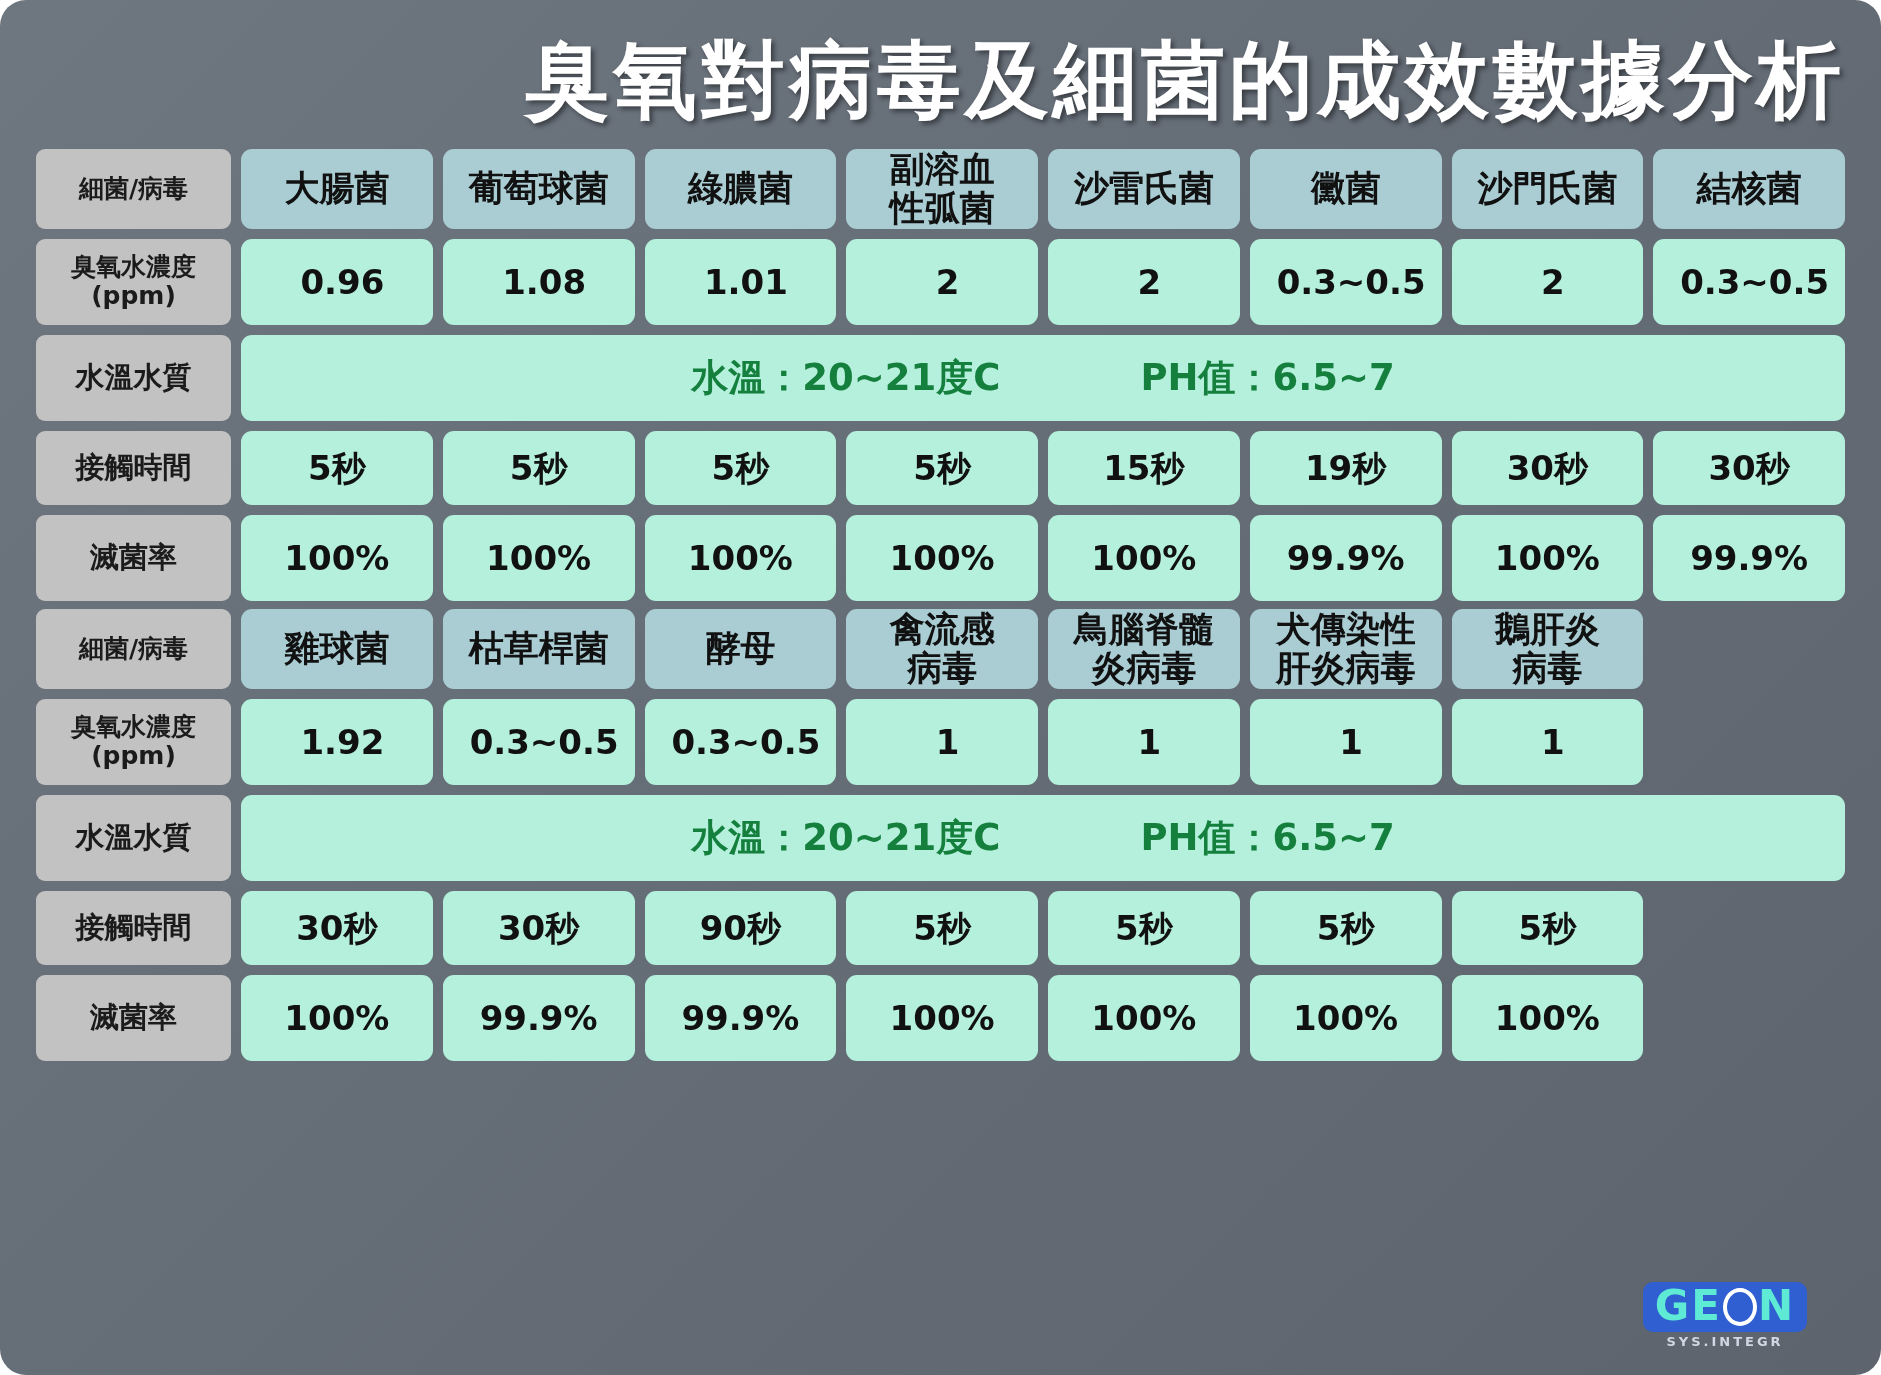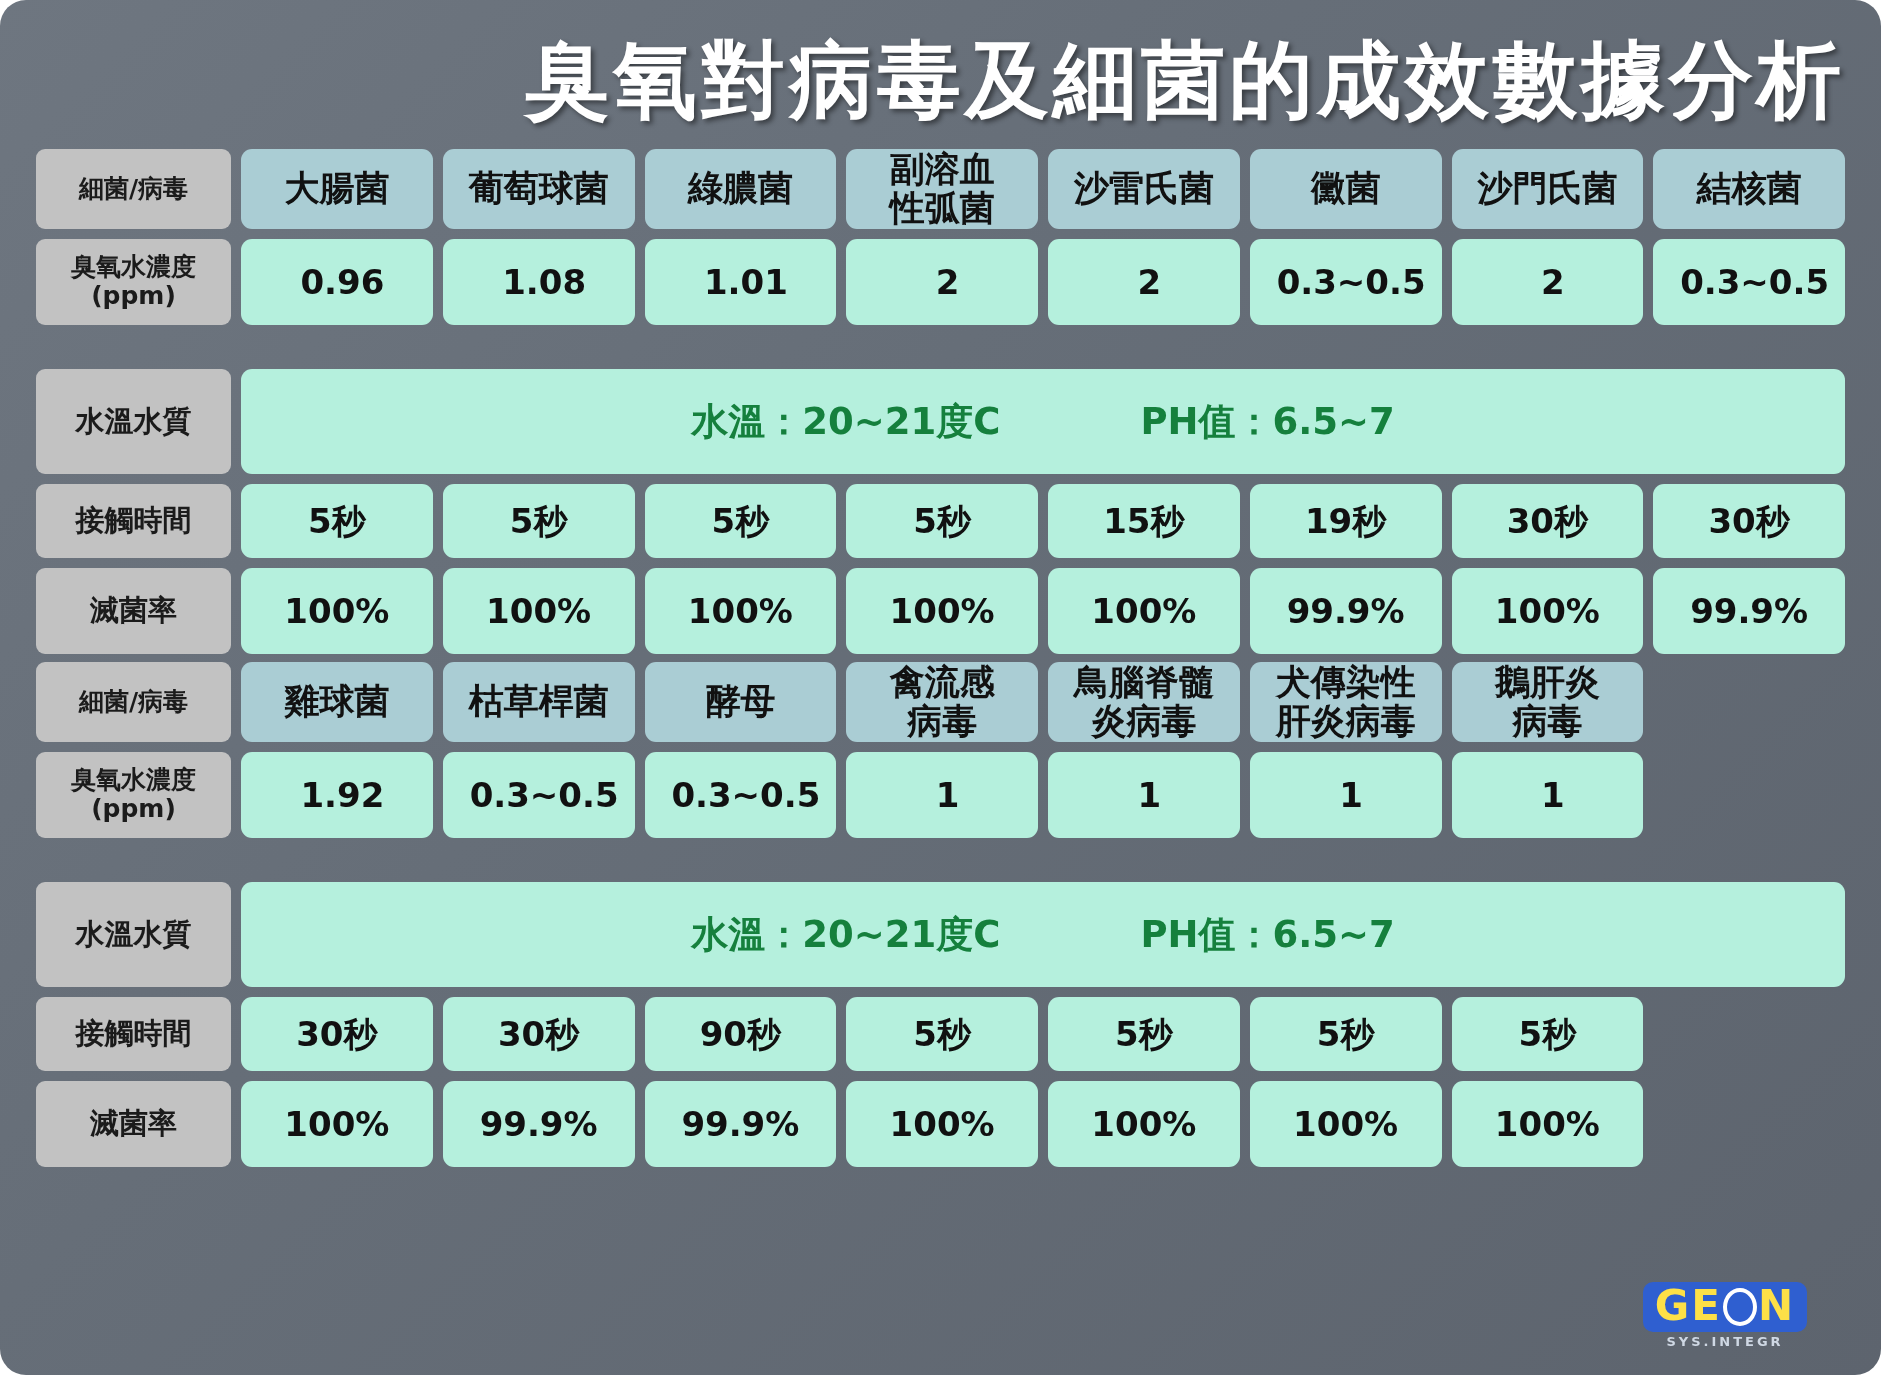--- a/index.html
+++ b/index.html
@@ -87,21 +87,21 @@
     background: #aacdd4;
   }
   .cell.value {
     background: #b5f0dd;
   }
   .cell.spacer {
     background: transparent;
   }
   .row.header-row .cell { height: 80px; font-size: 35px; }
   .row.conc-row .cell { height: 86px; padding-left: 15px; }
-  .row.water-row { height: 105px; margin-top: 34px; }
+  .row.water-row { height: 86px; }
   .row.time-row .cell { height: 74px; }
   .row.rate-row .cell { height: 86px; }
 
   .water-bar {
     flex: 1 1 auto;
     background: #b5f0dd;
     border-radius: 11px;
     display: flex;
     align-items: center;
     justify-content: center;
@@ -117,21 +117,21 @@
   #logo {
     position: absolute;
     right: 46px;
     bottom: 26px;
     width: 220px;
     text-align: center;
     font-family: "DejaVu Sans", "Liberation Sans", sans-serif;
   }
   #logo .mark {
     background: #2f5fd0;
-    color: #fde047;
+    color: #5eead4;
     font-size: 42px;
     font-weight: bold;
     letter-spacing: 2px;
     border-radius: 10px;
     padding: 2px 12px 4px 12px;
     display: inline-block;
     line-height: 1.05;
   }
   #logo .mark .oval {
     display: inline-block;

